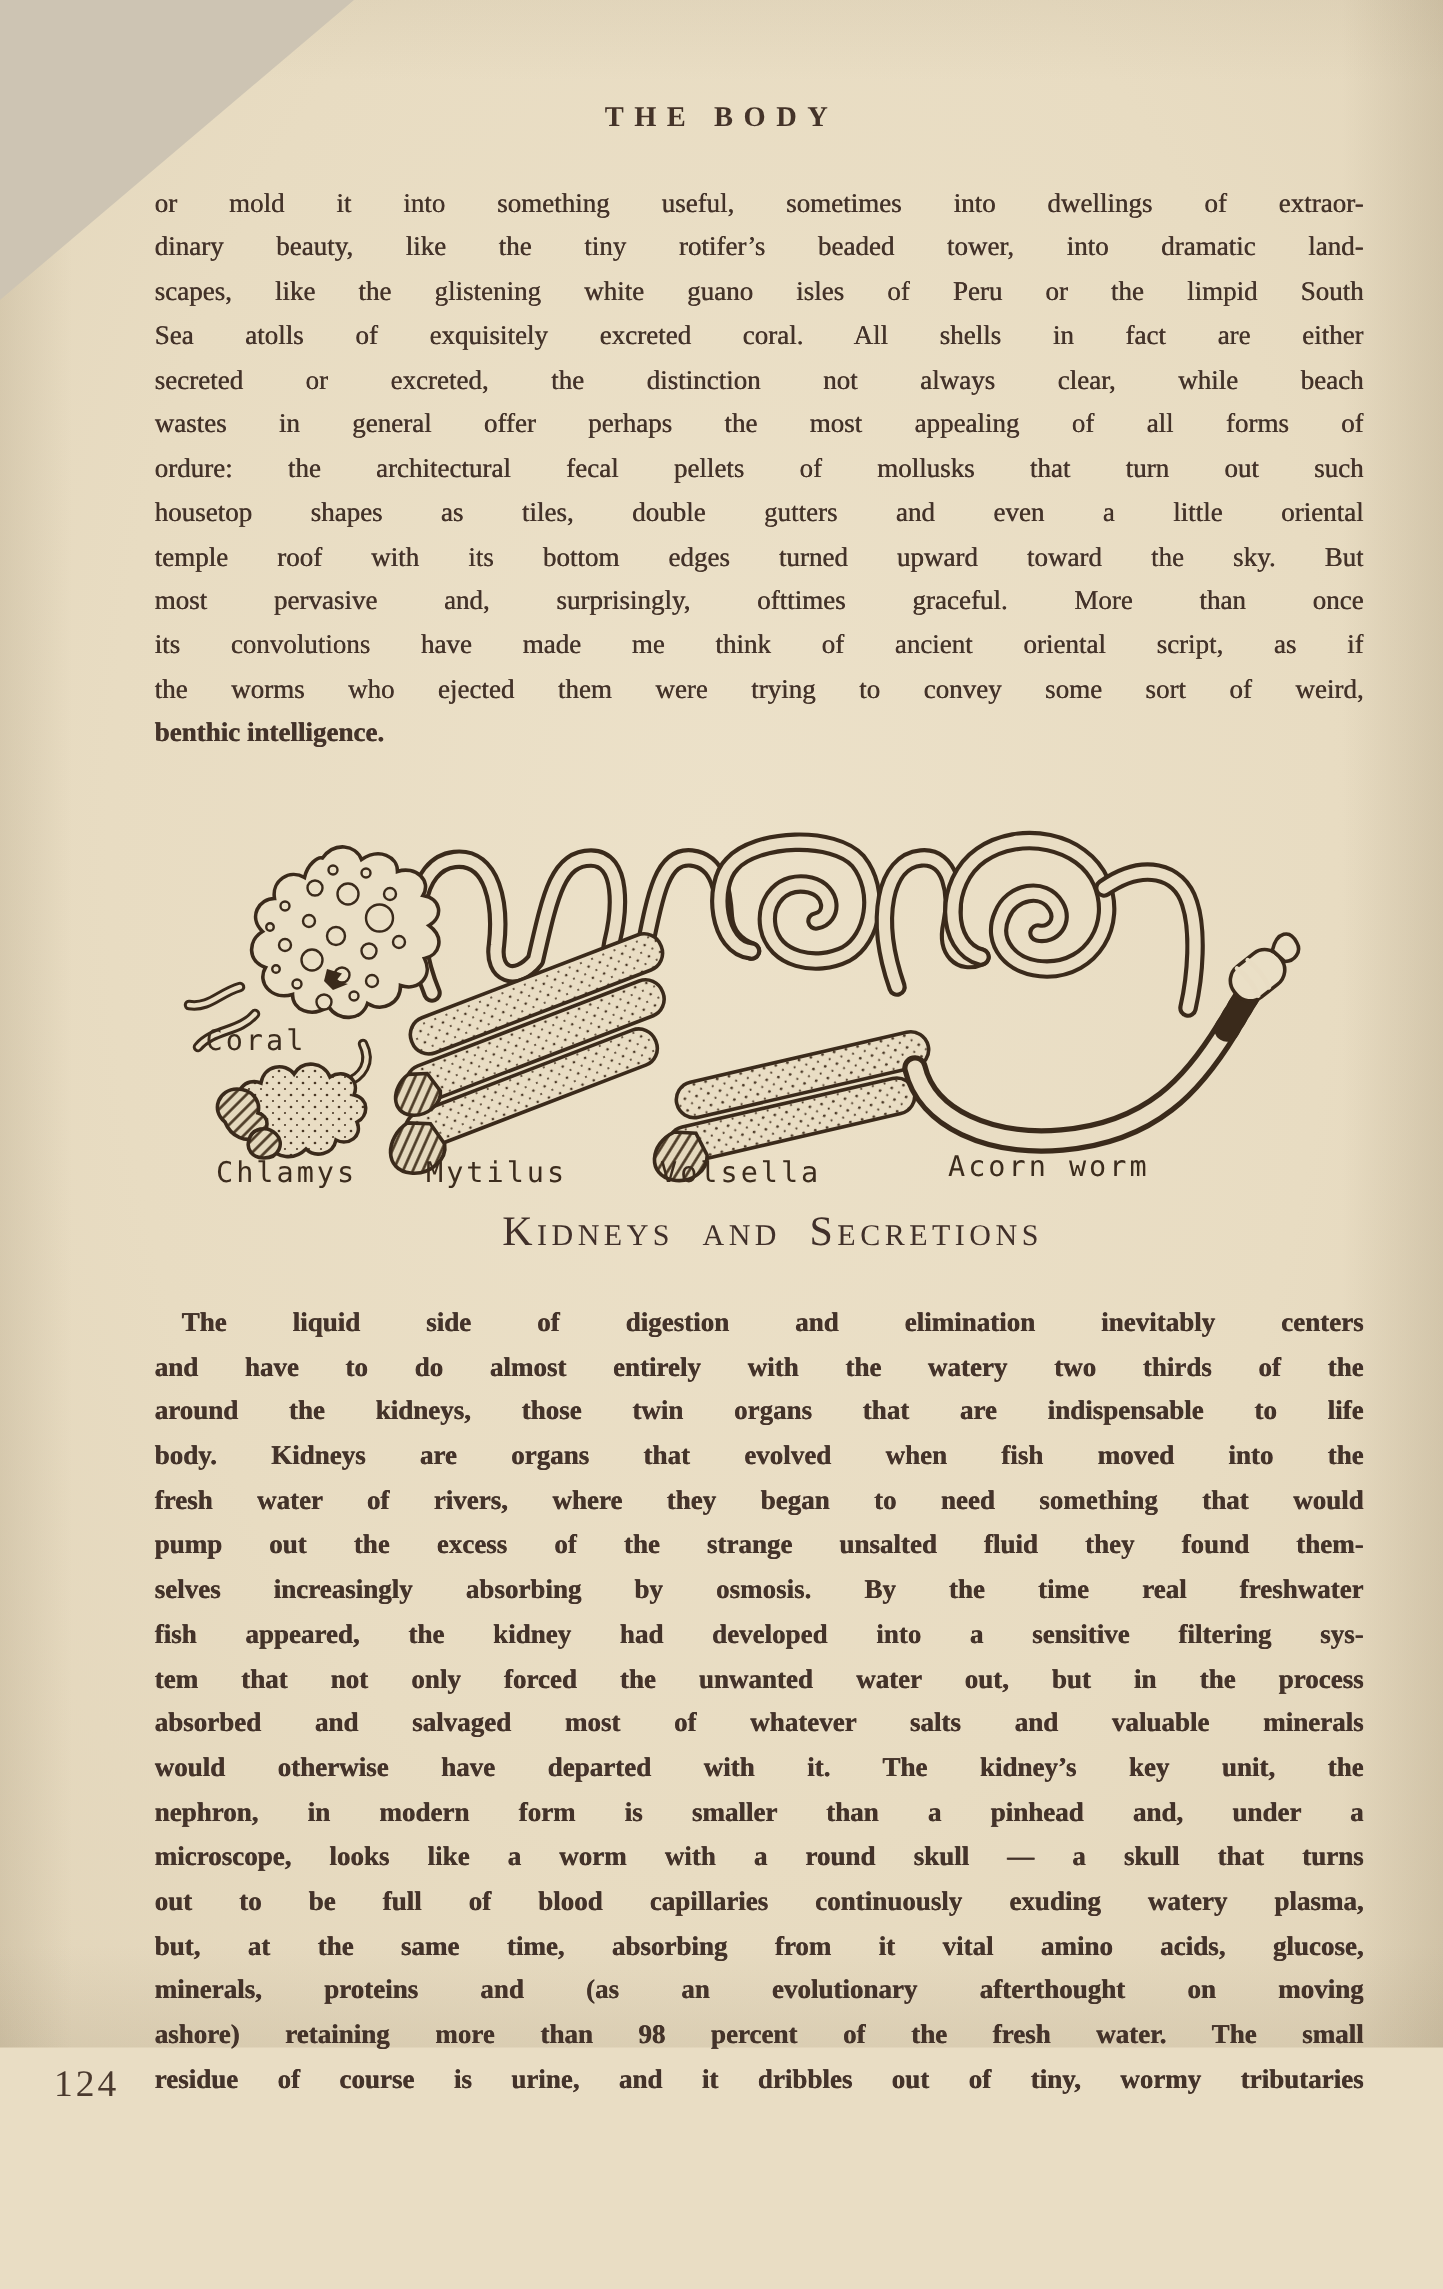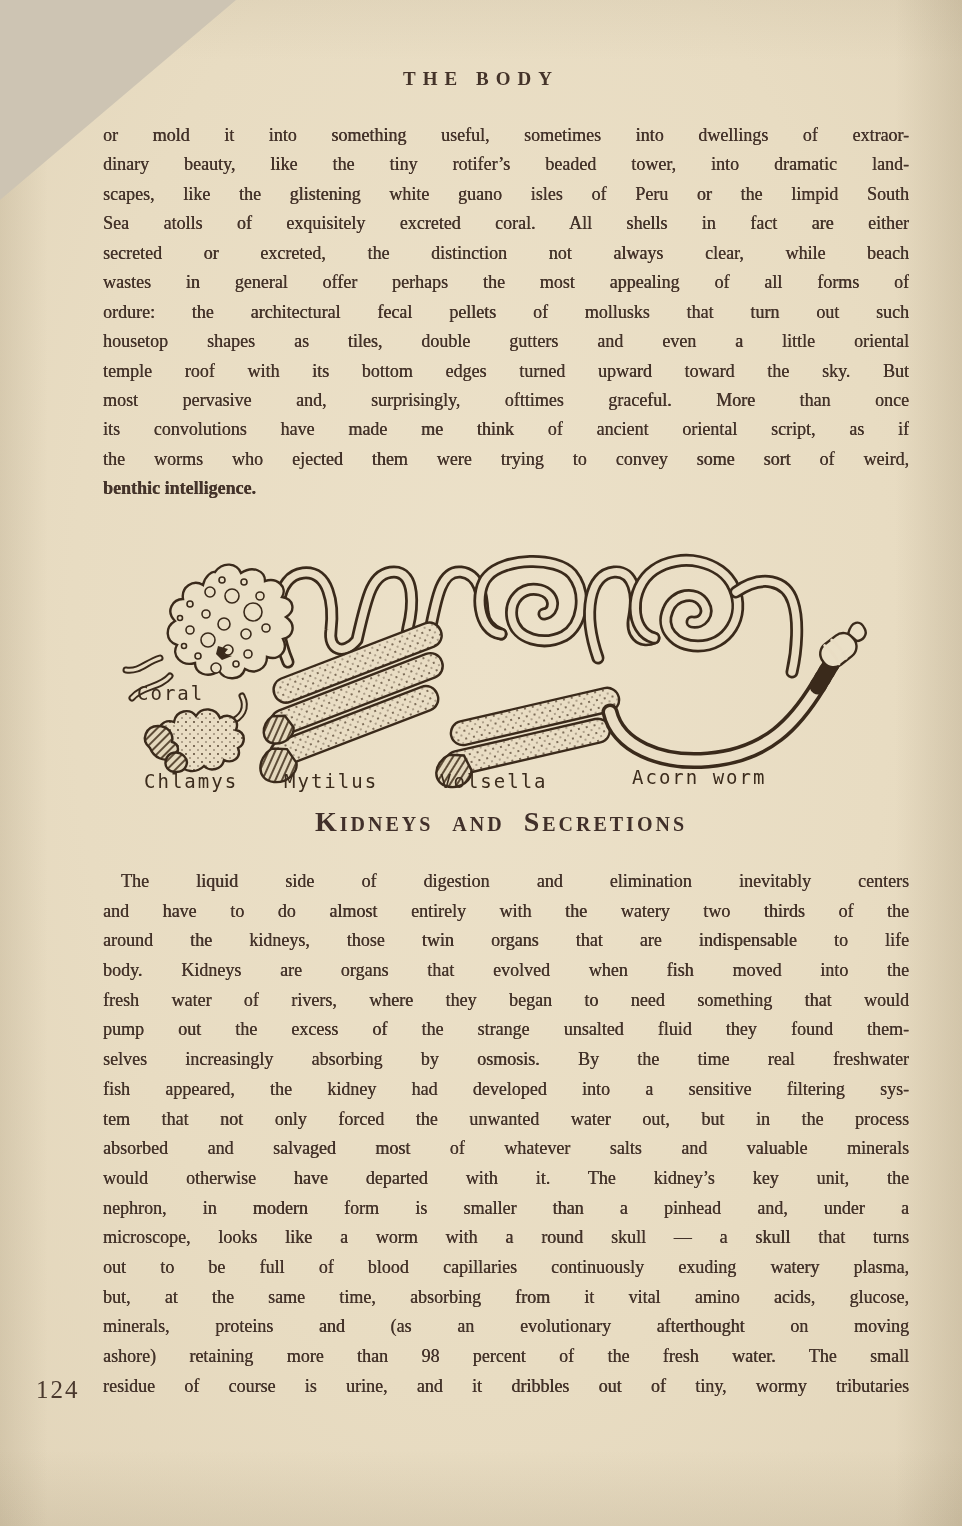--- a/index.html
+++ b/index.html
@@ -1,39 +1,39 @@
 <!DOCTYPE html>
 <html><head>
 <meta charset="utf-8">
 <style>
   html,body{margin:0;padding:0;}
   body{width:962px;height:1526px;overflow:hidden;background:#e9ddc4;
        font-family:"Liberation Serif", serif;}
-  .page{position:absolute;inset:0;width:962px;height:1526px;
+  .page{position:absolute;inset:0;width:962px;height:1365px;
         background:
           linear-gradient(90deg, rgba(110,92,60,.13) 0%, rgba(110,92,60,0) 5%, rgba(110,92,60,0) 93%, rgba(110,92,60,.16) 100%),
           linear-gradient(180deg, rgba(110,92,60,.06) 0%, rgba(110,92,60,0) 4%, rgba(110,92,60,0) 95%, rgba(110,92,60,.10) 100%),
           radial-gradient(ellipse at 50% 42%, #ece1c9 0%, #e8dcc2 60%, #e2d5ba 100%);}
   .corner-fold{position:absolute;left:0;top:0;width:260px;height:230px;
         clip-path:polygon(0 0, 236px 0, 0 200px);
         background:linear-gradient(128deg,#cdc4b3 55%, #c2b8a5 86%, #ab9f8b 100%);}
   .running-header{position:absolute;left:0;right:0;top:68px;text-align:center;
         font-size:19px;letter-spacing:7px;color:#443329;font-weight:bold;}
   .para{position:absolute;left:103px;width:806px;color:#44332a;}
   .para1{top:121px;}
-  .para2{top:867px;}
+  .para2{top:867px;font-weight:bold;}
   .tline{height:29.45px;line-height:29.45px;font-size:18px;
         text-align:justify;text-align-last:justify;white-space:normal;
         overflow:hidden;text-shadow:0.3px 0 0 currentColor;}
   .para2 .tline{height:29.7px;line-height:29.7px;}
   .tline.end{text-align-last:left;font-weight:bold;}
   .tline.indent{padding-left:18px;}
-  .heading{position:absolute;left:98px;width:806px;top:806px;text-align:center;
+  .heading{position:absolute;left:112px;width:806px;top:806px;text-align:center;
         font-size:28px;color:#41302a;font-variant-caps:small-caps;
-        letter-spacing:3px;word-spacing:9px;font-weight:700;}
+        letter-spacing:3px;word-spacing:9px;font-weight:400;}
   .illo{position:absolute;left:120px;top:552px;}
   .illo text{font-family:"DejaVu Sans Mono", monospace;font-size:19px;
         letter-spacing:2px;fill:#3c2c1d;}
   .pageno{position:absolute;left:36px;top:1376px;font-size:25px;color:#4a392e;
         letter-spacing:2px;}
   .t1{fill:none;stroke:#3a2a1b;stroke-width:13;stroke-linecap:round;stroke-linejoin:round;}
   .t2{fill:none;stroke:#e9ddc4;stroke-width:7.5;stroke-linecap:round;stroke-linejoin:round;}
   .w1{fill:none;stroke:#3a2a1b;stroke-width:17;stroke-linecap:round;stroke-linejoin:round;}
   .w2{fill:none;stroke:#e9ddc4;stroke-width:10;stroke-linecap:round;stroke-linejoin:round;}
   .n1{fill:none;stroke:#3a2a1b;stroke-width:7;stroke-linecap:round;}

